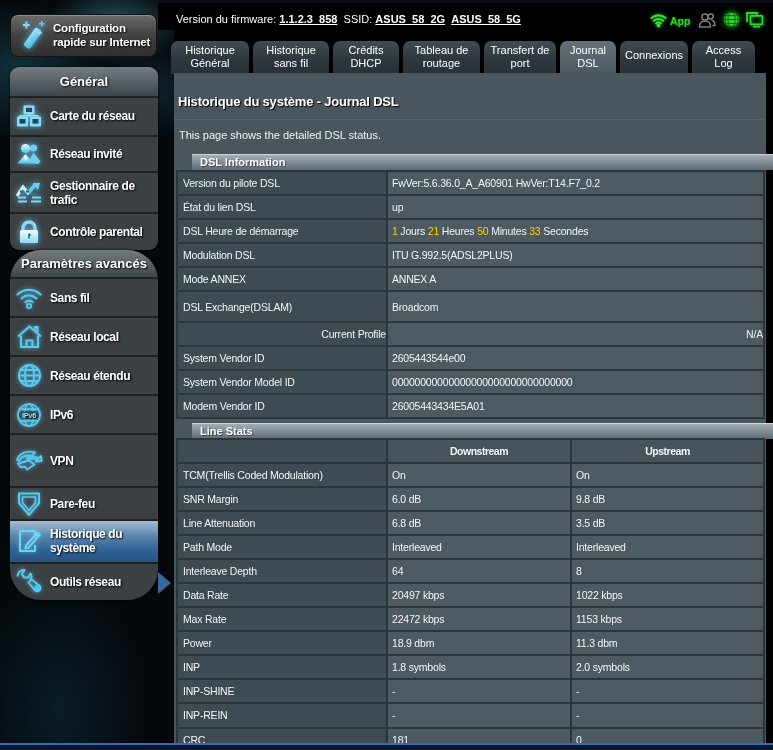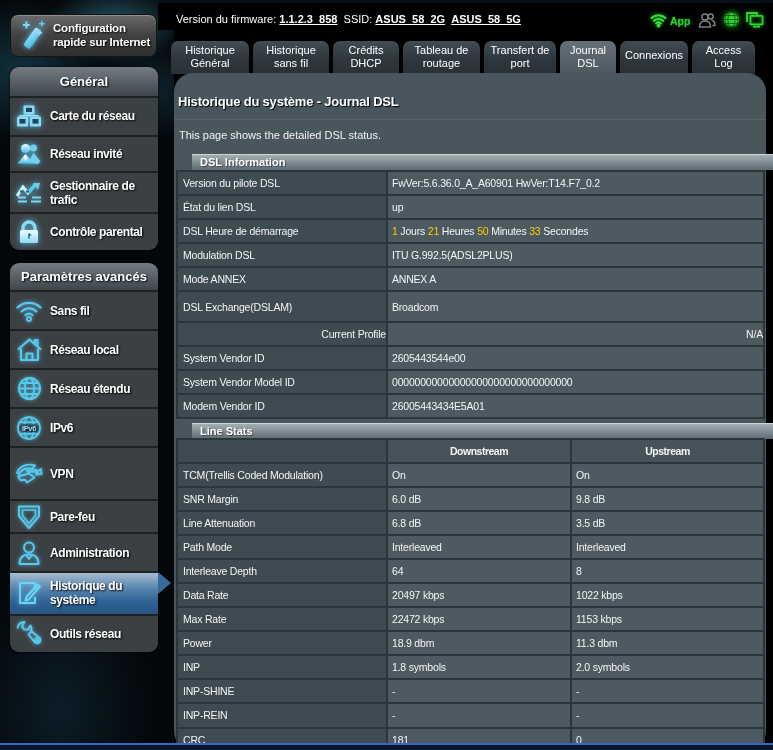--- a/index.html
+++ b/index.html
@@ -17,21 +17,21 @@
 #topbar { position:absolute; left:158px; top:0; width:615px; height:30px; background:#000; border-top:3px solid #0a0f16; }
 #fwline { position:absolute; left:18px; top:10px; font-size:11px; color:#fff; white-space:nowrap; }
 #fwline a { color:#fff; font-weight:bold; text-decoration:underline; }
 
 .tab { position:absolute; top:41px; height:33px; border-radius:7px 7px 0 0;
   background:linear-gradient(#414c53, #2d373d 55%, #273137);
   color:#fff; font-size:11px; line-height:13px; text-align:center; padding-top:3px; }
 .tab.one { line-height:27px; padding-top:1px; }
 .tab.active { background:linear-gradient(#657078, #4c585f); }
 
-#content { position:absolute; left:174px; top:73px; width:592px; height:677px; background:#49565e;border-radius:19px; }
+#content { position:absolute; left:174px; top:73px; width:592px; height:677px; background:#49565e; }
 #title { position:absolute; left:4px; top:21px; letter-spacing:-0.2px; font-size:13px; font-weight:bold; color:#fff; text-shadow:1px 1px 1px #000; }
 #sep { position:absolute; left:0px; top:46px; width:592px; height:1px; background:#57656d; }
 #desc { position:absolute; left:5px; top:56px; font-size:11px; color:#f2f2f2; }
 .thead { position:absolute; left:2px; width:587px; height:16px;
   background:linear-gradient(#a3aeb4, #5c6b73); border-top:1px solid #cdd4d8;
   color:#fff; font-weight:bold; font-size:11px; line-height:15px; padding-left:8px; text-shadow:1px 1px 1px #445;margin-left:16px; }
 table.ft { position:absolute; left:2px; border-collapse:collapse; table-layout:fixed; }
 table.ft td { border:2px solid #2b353c; color:#f2f5f6; font-size:10.5px; letter-spacing:-0.2px; padding:0 0 0 5px; overflow:hidden; white-space:nowrap; }
 table.ft td.h { background:#3f4b52; }
 table.ft td.v { background:#4d5a62; padding-left:4px; }
@@ -315,21 +315,21 @@
               </linearGradient>
             </defs>
   <path d="M6,11 V8 a6,6 0 0 1 12,0 V11" fill="none" stroke="#8fd9f2" stroke-width="3.4"></path>
   <rect x="3" y="10" width="18" height="13" rx="1.5" fill="url(#lg)"></rect>
   <path d="M11.2,13.5 h1.6 l2,2 h-2 v3 h-1.6 z" fill="#1d6a8c"></path>
 </svg>
         </span>
         <span class="lbl">Contrôle parental</span>
       </div>
 </div>
-<div class="sideblock" style="top:263px;">
+<div class="sideblock" style="top:250px;border-radius:31px;">
   <div class="sbhead" style="height:27px;line-height:27px;">Paramètres avancés</div>
   <div class="sbitem" style="height:39px;">
         <span class="ic glow2">
           <svg width="28" height="23" viewBox="0 0 28 23">
   <g fill="none" stroke="#57c9ec" stroke-width="2.2" stroke-linecap="round">
     <path d="M2.5,8.5 C9,2.3 19,2.3 25.5,8.5"></path>
               <path d="M6.5,12.5 C11,8.4 17,8.4 21.5,12.5"></path>
               <path d="M10.5,16 C12.7,14.2 15.3,14.2 17.5,16"></path>
             </g>
   <circle cx="14" cy="20" r="2.1" fill="none" stroke="#57c9ec" stroke-width="1.8"></circle>
@@ -392,32 +392,20 @@
         <span class="ic glow2">
           <svg width="24" height="26" viewBox="0 0 24 26">
   <g fill="none" stroke="#57c9ec" stroke-linejoin="round">
     <path stroke-width="2" d="M2,2.5 H22 V12 L12,24 L2,12 z"></path>
     <path stroke-width="1.7" d="M5.5,6 H18.5 V11.5 L12,19.5 L5.5,11.5 z"></path>
             </g>
 </svg>
         </span>
         <span class="lbl">Pare-feu</span>
       </div>
-  <div class="sbitem" style="height:39px;">
-        <span class="ic glow2">
-          <svg width="26" height="26" viewBox="0 0 26 26">
-  <g fill="none" stroke="#57c9ec" stroke-width="2" stroke-linejoin="round">
-    <circle cx="13" cy="7.5" r="5"></circle>
-    <path d="M3.5,24 C3.5,16.5 7.5,14.5 13,14.5 C18.5,14.5 22.5,16.5 22.5,24 z"></path>
-    <path d="M10,15 L13,19 L16,15"></path>
-            </g>
-</svg>
-        </span>
-        <span class="lbl">Administration</span>
-      </div>
   <div class="sbitem sel" style="height:42.5px;">
         <span class="ic glow2">
           <svg width="26" height="26" viewBox="0 0 26 26">
   <g fill="none" stroke="#6fd4f4" stroke-width="1.9" stroke-linejoin="round">
     <path d="M4,3 H19 V10 M19,17 V23 H4 V3"></path>
     <path d="M10,17.5 L21.5,4.5 L24,6.7 L12.5,19.7 L9.5,20.5 z"></path>
     <path d="M20,6.5 L22,8.3"></path>
             </g>
 </svg>
         </span>

